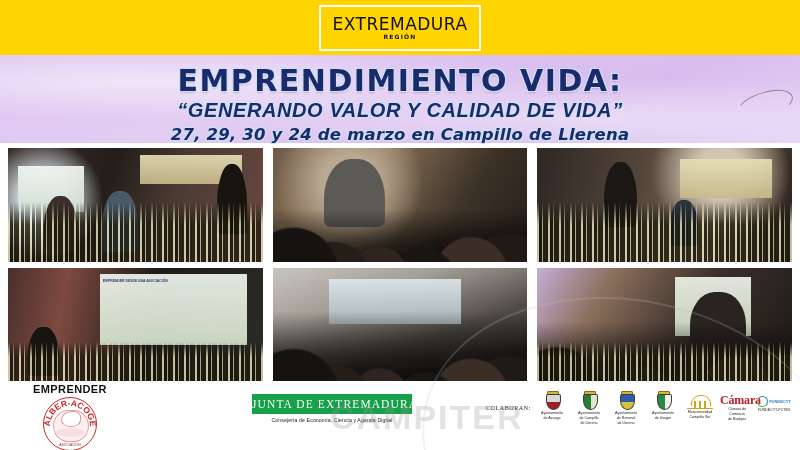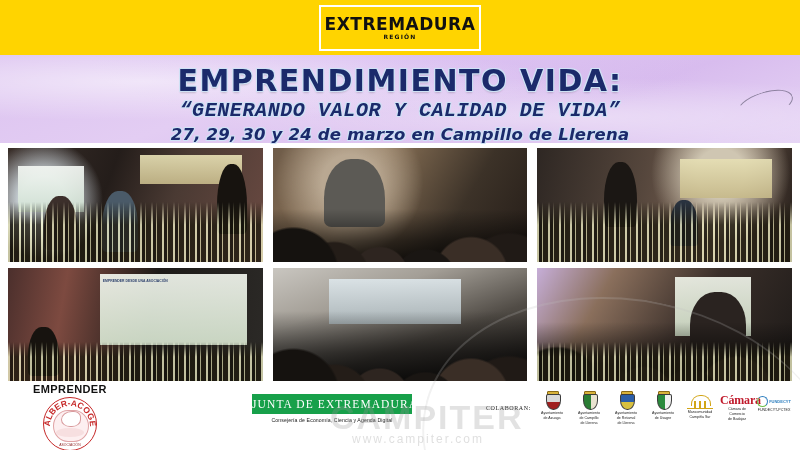--- a/index.html
+++ b/index.html
@@ -16,21 +16,21 @@
   .logo-ext{
     position:relative;width:178px;height:48px;
     display:flex;flex-direction:column;align-items:center;justify-content:center;
   }
   .logo-ext .frame{
     position:absolute;left:8px;top:1px;width:162px;height:46px;
     border:2px solid #ffffff;box-sizing:border-box;
   }
   .logo-line1{
     position:relative;z-index:2;
-    font-family:"DejaVu Sans",sans-serif;font-weight:bold;font-size:17px;
+    font-family:"DejaVu Sans",sans-serif;font-weight:normal;font-size:17px;
     letter-spacing:.5px;color:#111111;line-height:1;
     -webkit-text-stroke:0;
   }
   .logo-region{
     position:relative;z-index:2;font-family:"DejaVu Sans",sans-serif;
     font-weight:bold;font-size:6px;letter-spacing:1.2px;color:#111111;
     margin:1px 0 0 0;line-height:1;
   }
   .logo-line2{
     position:relative;z-index:2;margin-top:1px;
@@ -57,21 +57,21 @@
     position:relative;z-index:2;margin:0;padding-top:8px;
     font-family:"DejaVu Sans",sans-serif;font-weight:bold;font-size:30px;
     letter-spacing:1.5px;color:#1b2a6b;
     text-shadow:
       -1px -1px 0 #cfe2f5, 1px -1px 0 #cfe2f5,
       -1px 1px 0 #cfe2f5, 1px 1px 0 #cfe2f5,
       0 2px 2px rgba(0,0,0,.18);
   }
   .t2{
     position:relative;z-index:2;margin:1px 0 0 0;
-    font-family:Liberation Mono, monospace;font-style:italic;font-weight:bold;
+    font-family:Liberation Sans, sans-serif;font-style:italic;font-weight:bold;
     font-size:20px;letter-spacing:.6px;color:#1b2a6b;
     text-shadow:-1px -1px 0 #cfe2f5,1px -1px 0 #cfe2f5,-1px 1px 0 #cfe2f5,1px 1px 0 #cfe2f5;
   }
   .t3{
     position:relative;z-index:2;margin:3px 0 0 0;
     font-family:"DejaVu Sans",sans-serif;font-style:italic;font-weight:bold;
     font-size:16.5px;letter-spacing:.2px;color:#1b2a6b;
     text-shadow:-1px -1px 0 #cfe2f5,1px -1px 0 #cfe2f5,-1px 1px 0 #cfe2f5,1px 1px 0 #cfe2f5;
   }
 
@@ -379,16 +379,15 @@
         </div>
 
       </div>
     </div>
   </div>
 
   <div class="wm">
     <div class="arcline"></div>
     <div class="swoosh"></div>
     <div class="big">CAMPITER</div>
-    <div class="small">www.campiter.com</div>
   </div>
 
 </div>
 
 </body></html>

